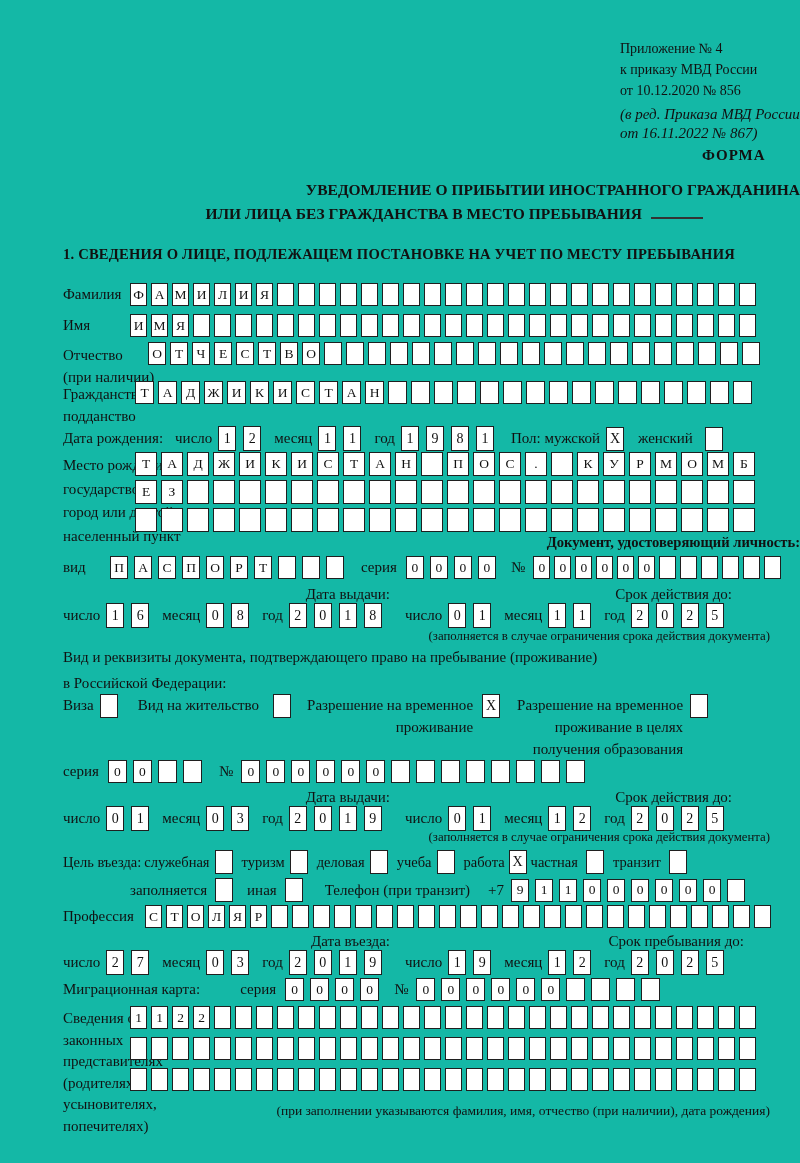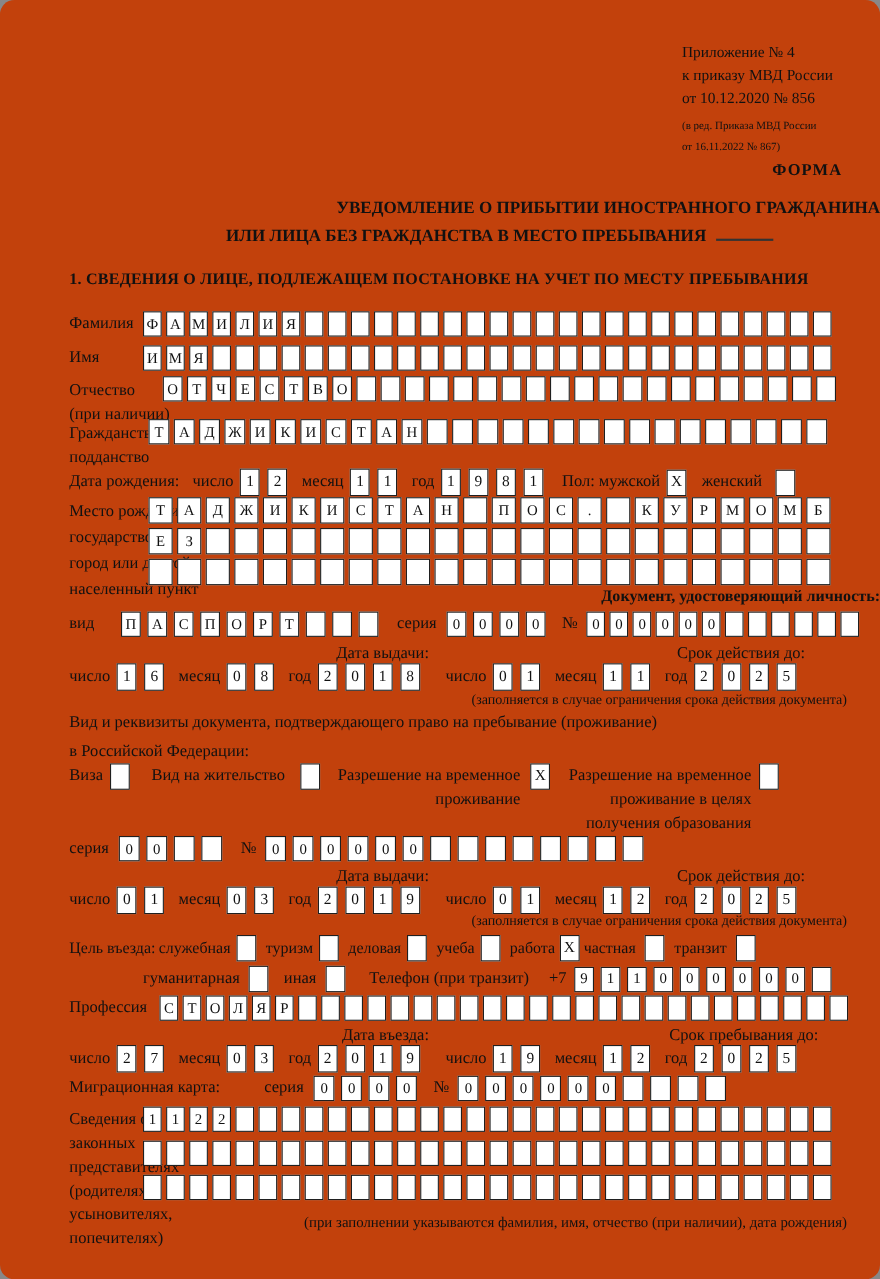--- a/index.html
+++ b/index.html
@@ -1,25 +1,24 @@
 <!DOCTYPE html>
 <html><head>
 <meta charset="utf-8">
 <style>
   html,body{margin:0;padding:0;background:#888;}
   .page{
     position:relative;
     width:800px;height:1163px;
     margin:0 auto;
-    background:#c2410c;
+    background:#14b8a6;
     font-family:"Liberation Serif","DejaVu Serif",serif;
     color:#111;
     font-size:15px;
     overflow:hidden;
-    border-radius:13px;
   }
   .abs{position:absolute;}
   .frow{position:absolute;display:flex;align-items:center;white-space:nowrap;}
   .frow.top{align-items:flex-start;}
   .b{font-weight:bold;}
   .center{text-align:right;}
   .note{font-size:12.8px;}
   .lbl{flex:none;}
   
   .boxes{display:inline-flex;flex:none;}
@@ -42,21 +41,21 @@
 </style>
 </head>
 <body>
 
 <div class="page">
 
   <div class="abs" style="left:620px;top:38px;line-height:21px;font-size:14px;">
     <div>Приложение № 4</div>
     <div>к приказу МВД России</div>
     <div>от 10.12.2020 № 856</div>
-    <div style="font-size:10px;margin-top:4px;line-height:19px;">
+    <div style="font-size:15px;margin-top:4px;line-height:19px;font-style:italic;">
       <div>(в ред. Приказа МВД России</div>
       <div>от 16.11.2022 № 867)</div>
     </div>
   </div>
 
   <div class="abs b" style="left:702px;top:147px;letter-spacing:1px;">ФОРМА</div>
 
   <div class="abs b center" style="left:0;top:181px;width:800px;font-size:15.5px;">УВЕДОМЛЕНИЕ О ПРИБЫТИИ ИНОСТРАННОГО ГРАЖДАНИНА</div>
   <div class="abs b center" style="left:0;top:203px;width:703px;font-size:15.5px;">
     <span>ИЛИ ЛИЦА БЕЗ ГРАЖДАНСТВА В МЕСТО ПРЕБЫВАНИЯ</span><span class="blank-line"></span>
@@ -535,21 +534,21 @@
     <span class="boxes cb" style="margin-left:8px;">
         <span class="cell"></span>
       </span>
     <span class="lbl" style="margin-left:9px;">транзит</span>
     <span class="boxes cb" style="margin-left:8px;">
         <span class="cell"></span>
       </span>
   </div>
 
   <div class="frow" style="left:130px;top:878px;">
-    <span class="lbl">гуманитарная</span>
+    <span class="lbl">заполняется</span>
     <span class="boxes cb" style="margin-left:8px;">
         <span class="cell"></span>
       </span>
     <span class="lbl" style="margin-left:14px;">иная</span>
     <span class="boxes cb" style="margin-left:8px;">
         <span class="cell"></span>
       </span>
     <span class="lbl" style="margin-left:22px;">Телефон (при транзит)</span>
     <span class="lbl" style="margin-left:18px;">+7</span>
     <span class="boxes w18 sp6" style="margin-left:7px;">

